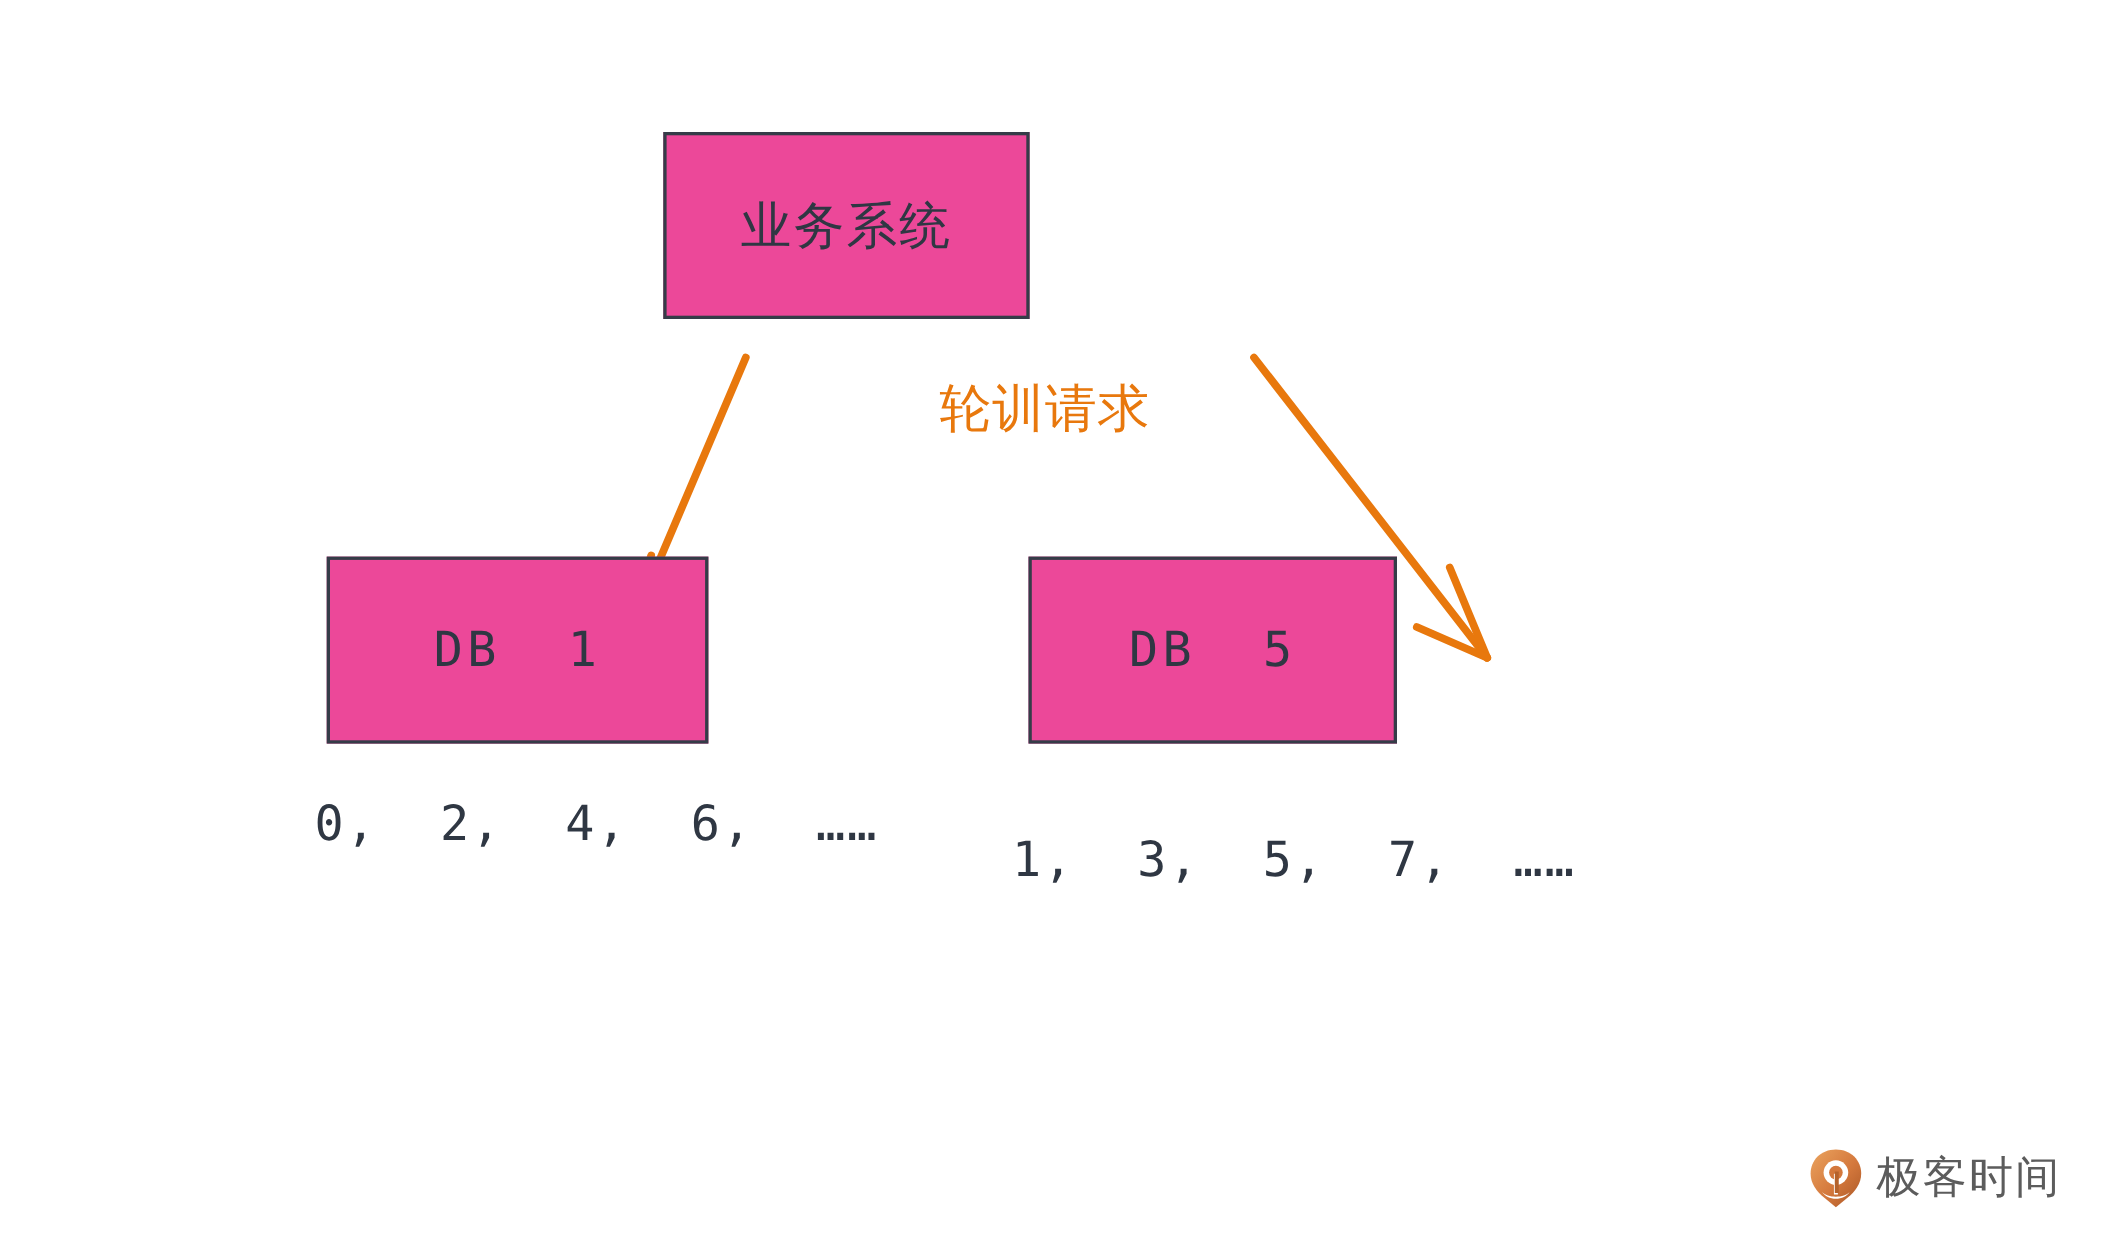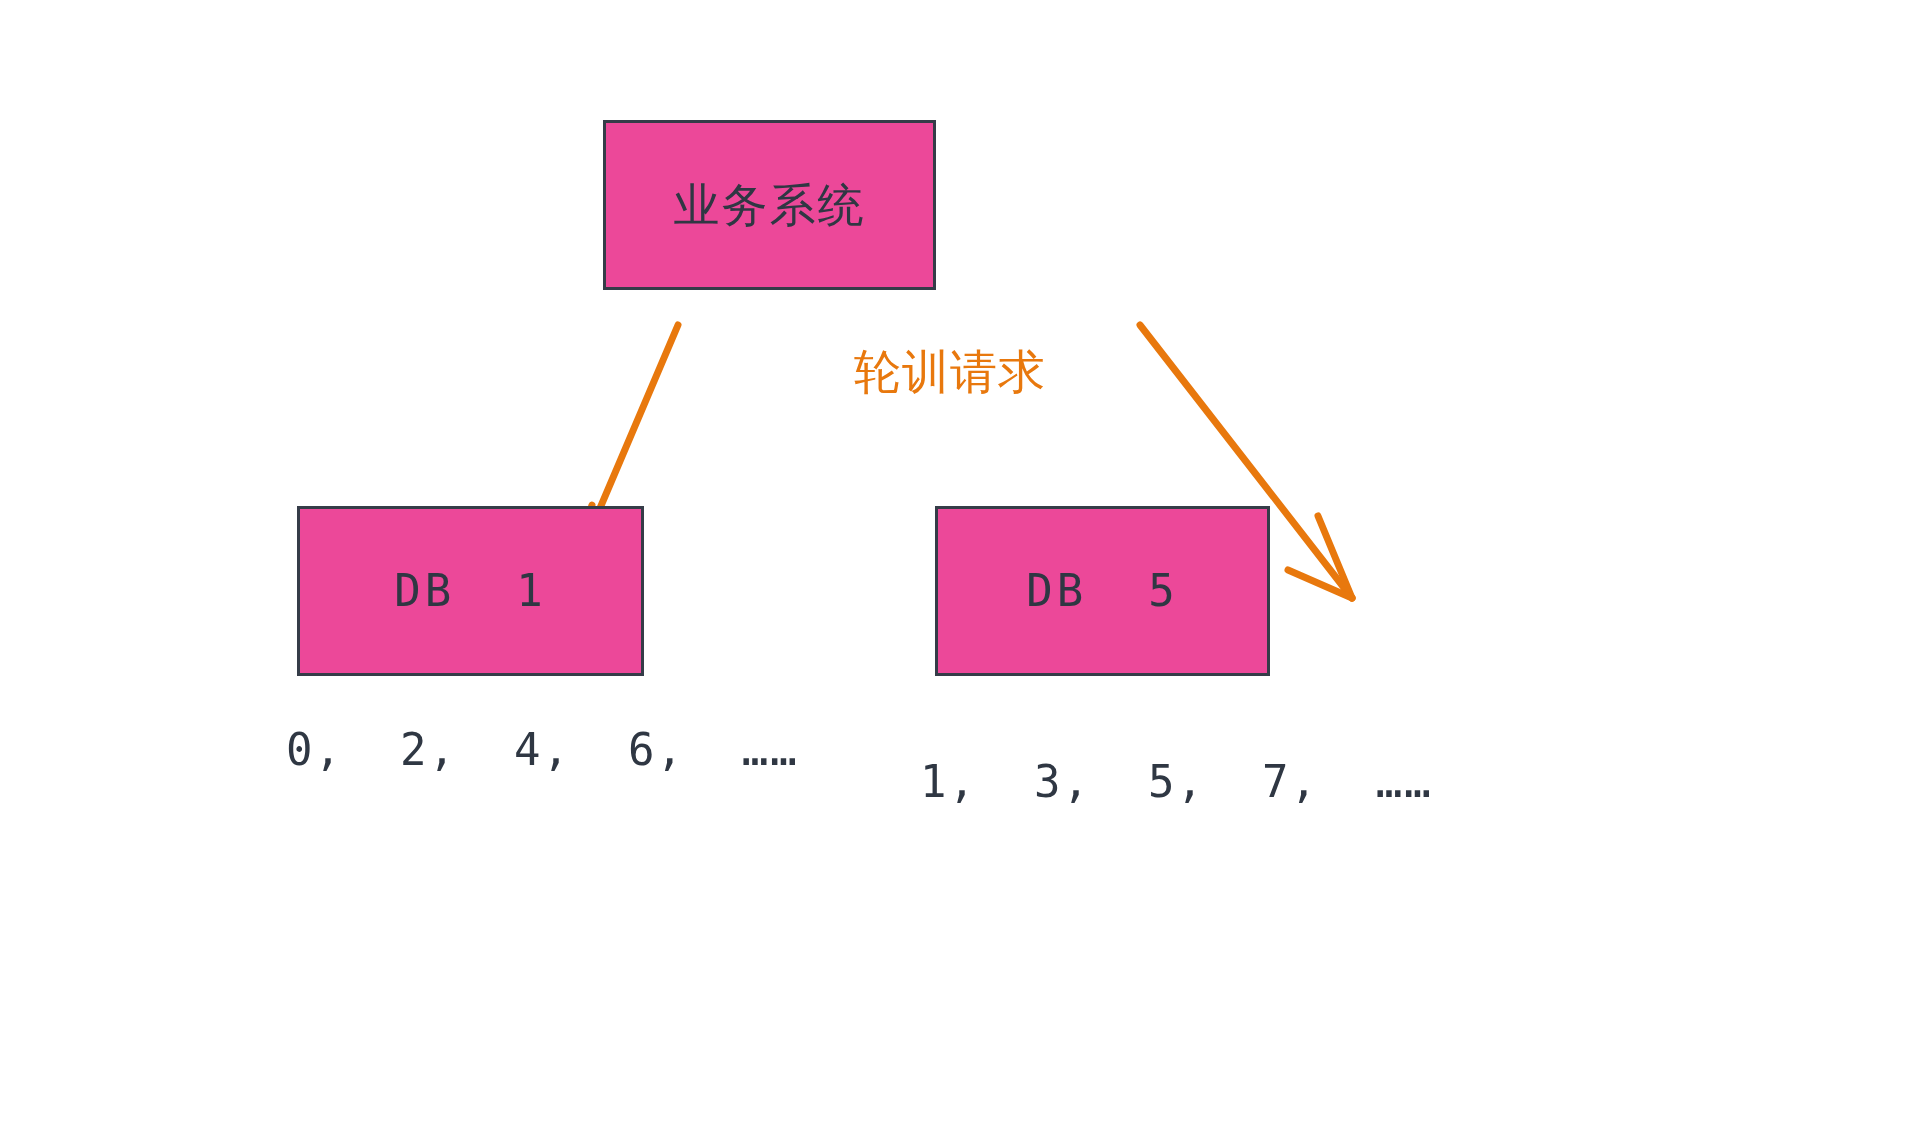--- a/index.html
+++ b/index.html
@@ -169,14 +169,37 @@
   </div>
 
   <div class="node-box" id="box-db2">
     <span class="node-label">DB  5</span>
   </div>
 
   <div class="sequence" id="seq-db1">0,  2,  4,  6,  ……</div>
 
   <div class="sequence" id="seq-db2">1,  3,  5,  7,  ……</div>
 
+  <div id="brand-logo">
+    <svg id="brand-mark" viewBox="0 0 50 56" xmlns="http://www.w3.org/2000/svg">
+      <defs>
+        <linearGradient id="pinGrad" x1="0" y1="0" x2="1" y2="1">
+          <stop offset="0%" stop-color="#eba45f"></stop>
+          <stop offset="55%" stop-color="#d4783c"></stop>
+          <stop offset="100%" stop-color="#a85626"></stop>
+        </linearGradient>
+      </defs>
+
+      <path d="M25 2 C11.2 2 2 12 2 23.8 C2 33 7.6 40.2 14.2 45.6 L25 54.4 L35.8 45.6 C42.4 40.2 48 33 48 23.8 C48 12 38.8 2 25 2 Z" fill="url(#pinGrad)"></path>
+
+      <circle cx="25" cy="23" r="11.2" fill="#ffffff"></circle>
+
+      <circle cx="25" cy="23" r="6.2" fill="#d4783c"></circle>
+
+      <path d="M23.2 24 L26.8 24 L26.8 43 L23.2 43 Z" fill="#ffffff"></path>
+      <path d="M24 22 L27.6 22 L27.6 41.5 L24 41.5 Z" fill="#b4622c"></path>
+
+      <path d="M12.5 40.5 C17 46.5 33 46.5 37.5 40.5 C33 49 17 49 12.5 40.5 Z" fill="#ffffff"></path>
+    </svg>
+    <span id="brand-text">极客时间</span>
+  </div>
 
 </div>
 
 </body></html>

